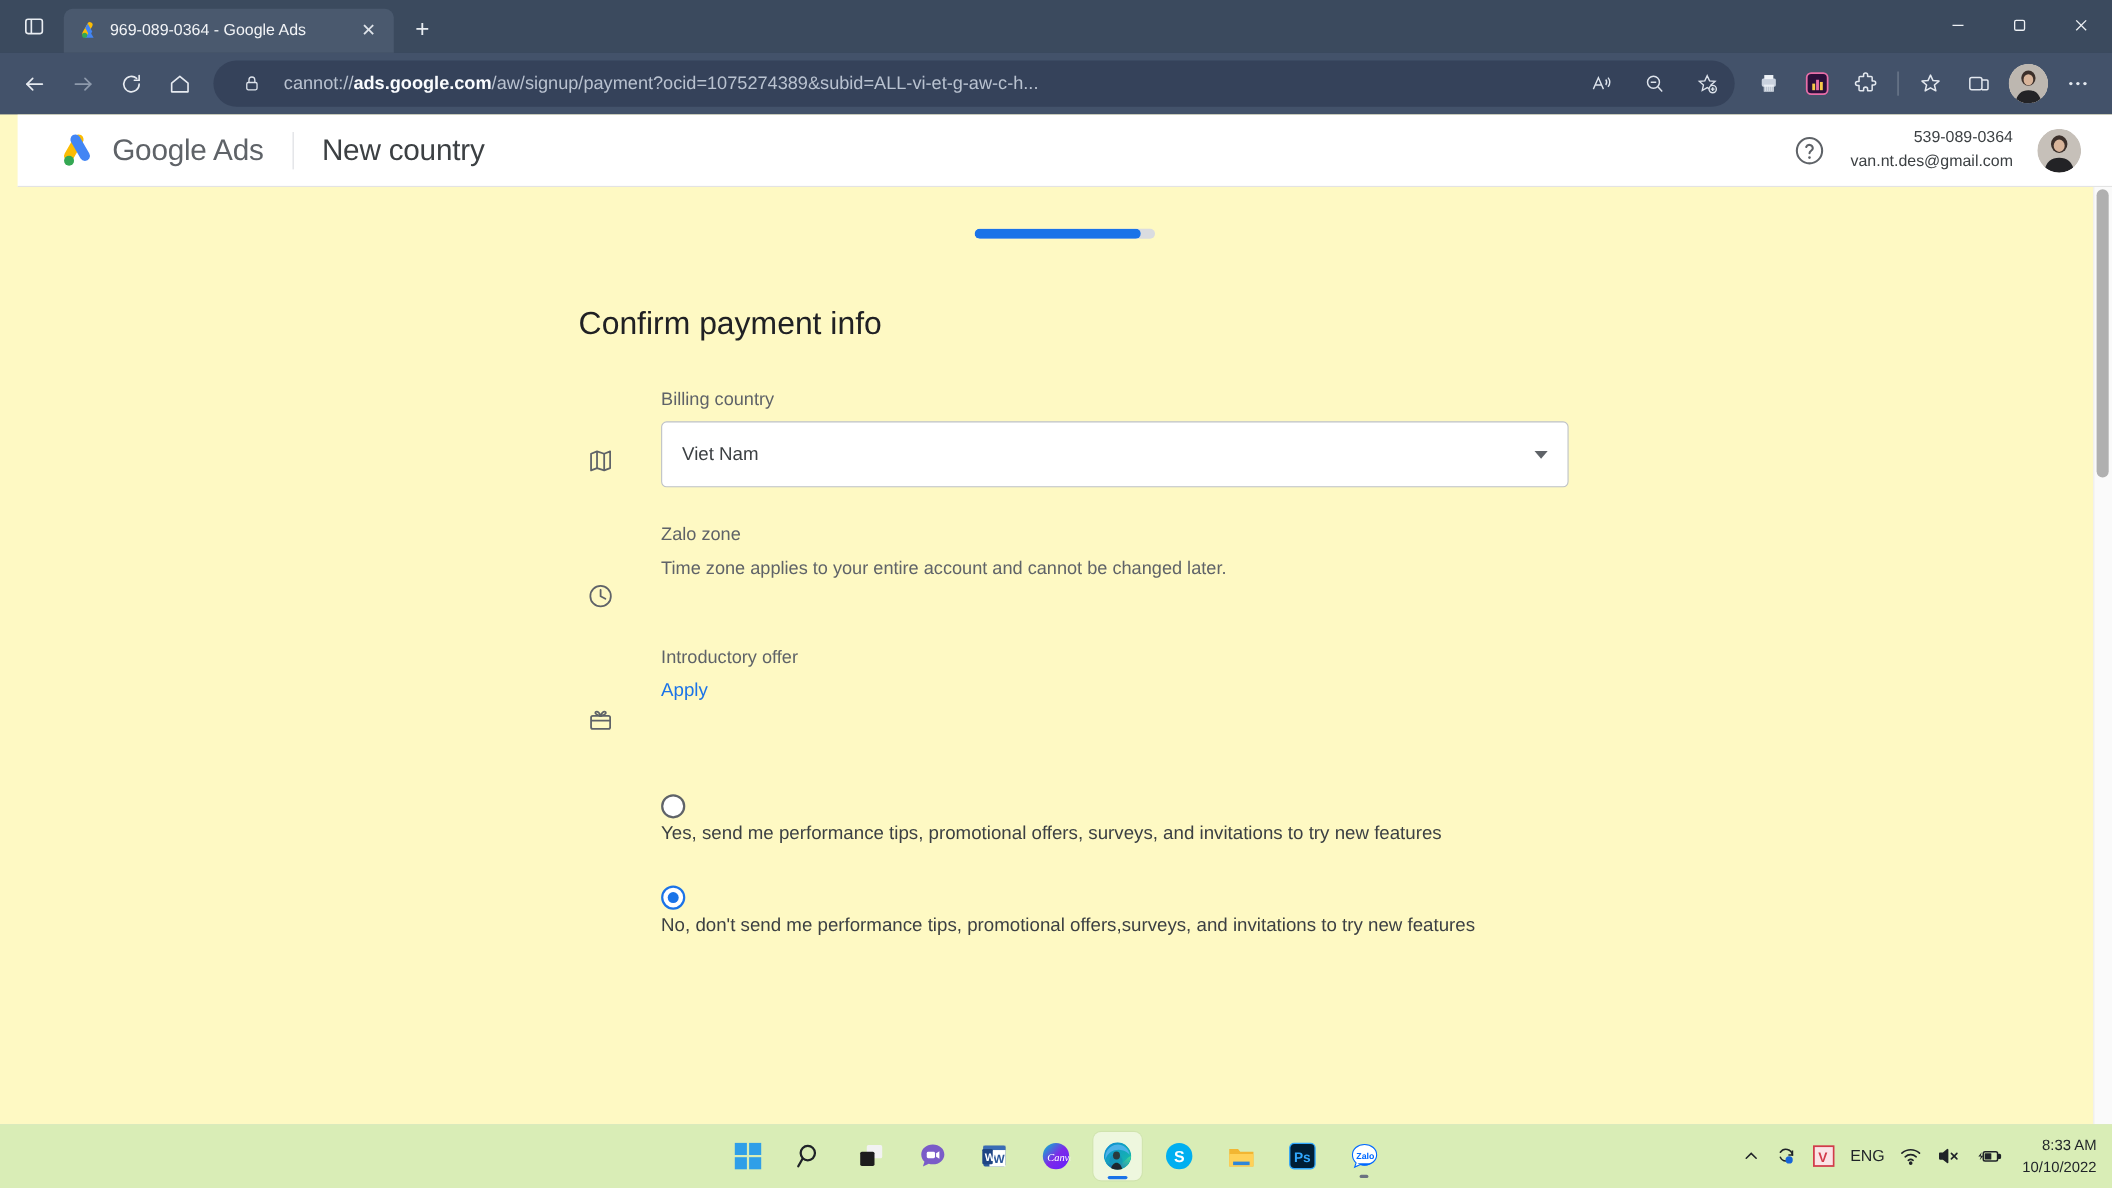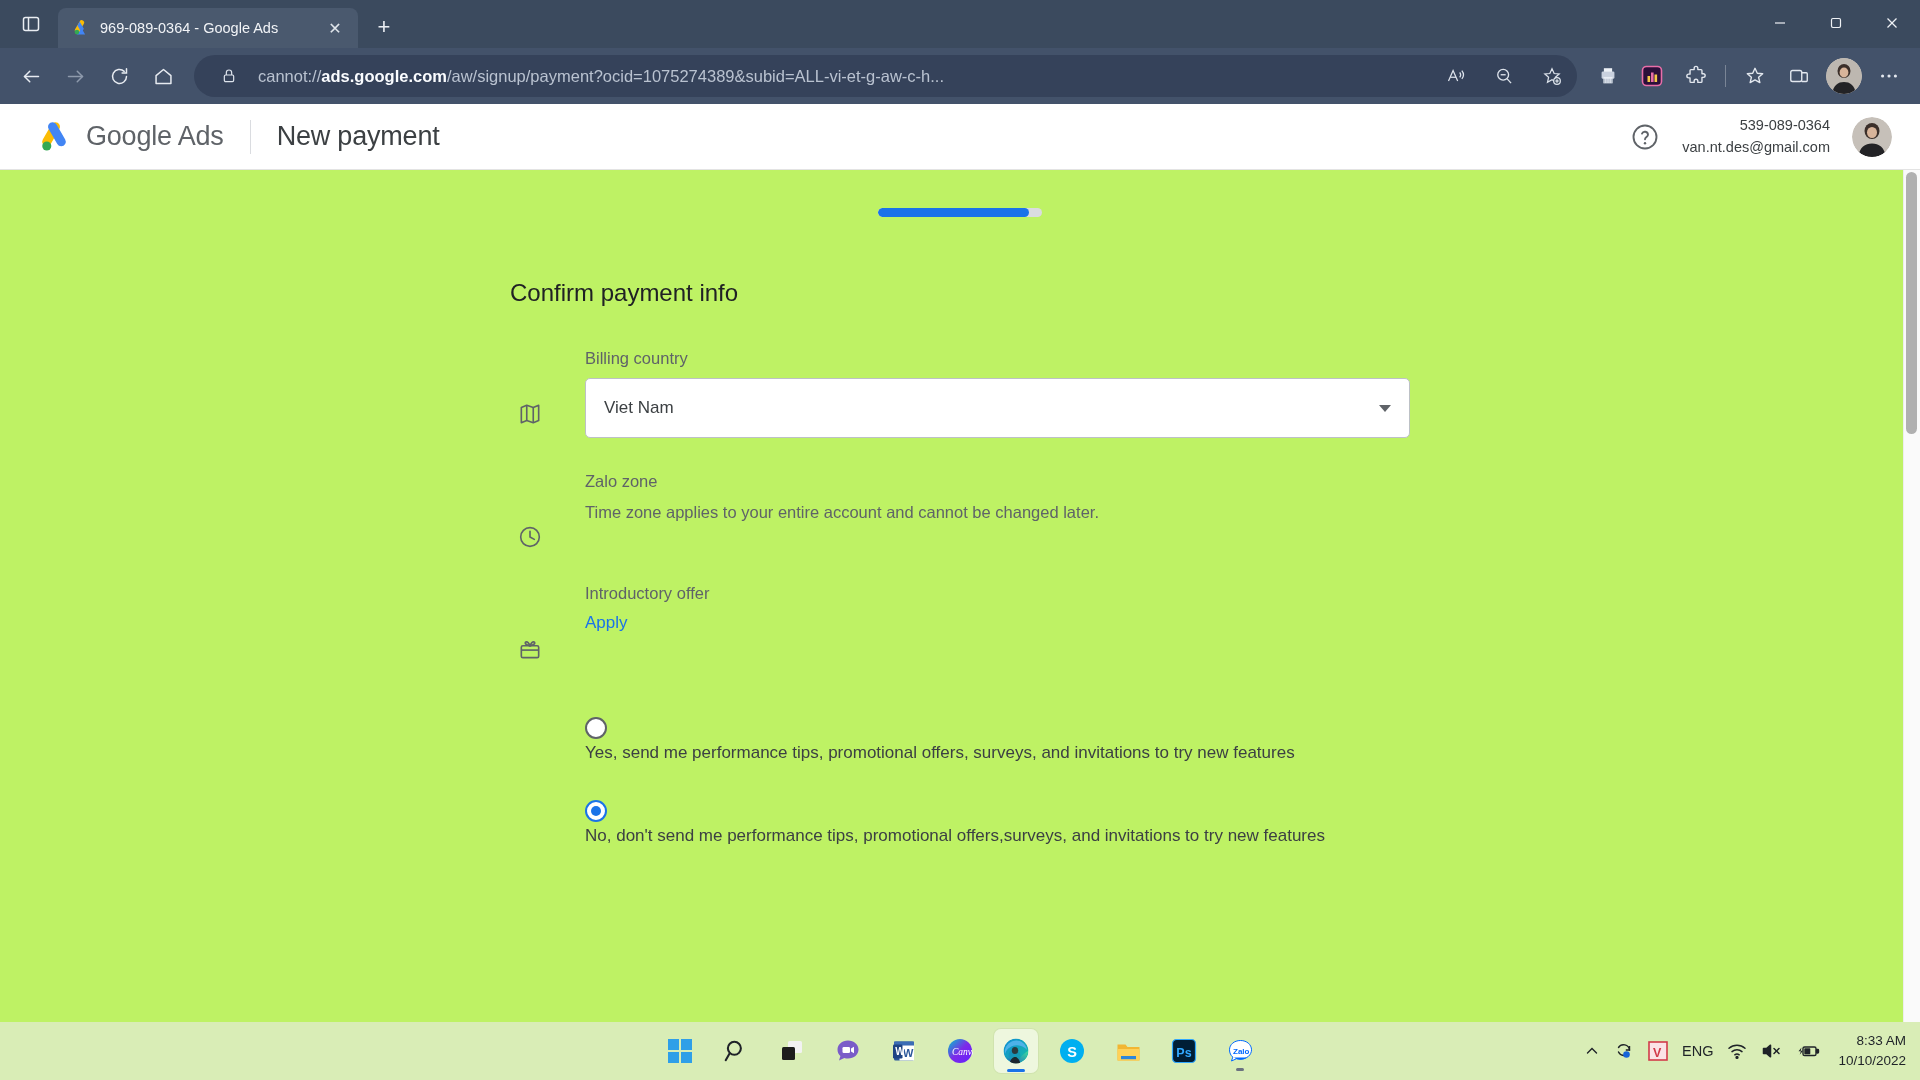--- a/index.html
+++ b/index.html
@@ -49,21 +49,21 @@
     min-width: 0;
   }
   .omni-url { flex: 1; color: #b9c2d0; font-size: 16.5px; white-space: nowrap; overflow: hidden; min-width: 0; }
   .omni-url b { color: #fafcff; font-weight: 700; }
   .omni-icon { width: 38px; height: 36px; border-radius: 50%; display: flex; align-items: center; justify-content: center; color: #dde3ec; flex: 0 0 38px; }
   .ext-icon { width: 42px; height: 42px; border-radius: 6px; display: flex; align-items: center; justify-content: center; color: #e3e8ef; flex: 0 0 42px; }
   .vsep { width: 1px; height: 22px; background: #7a8596; margin: 0 6px; }
   .avatar-btn { width: 36px; height: 36px; border-radius: 50%; overflow: hidden; flex: 0 0 36px; margin: 0 4px; }
 
   
-  .viewport { flex: 1; background: #bef264; position: relative; overflow: hidden; }
+  .viewport { flex: 1; background: #fef9c3; position: relative; overflow: hidden; padding-left: 16px; }
 
   
   .gads-header {
     height: 66px; border-bottom: 1px solid #e3e3e3; display: flex;
     align-items: center; padding: 0 28px 0 36px; background: #fff;
   }
   .gads-logo { display: flex; align-items: center; gap: 14px; }
   .gads-logo-mark { width: 36px; height: 34px; position: relative; }
   .gads-wordmark { font-size: 27px; color: #5f6368; letter-spacing: -.2px; }
   .gads-divider { width: 1px; height: 34px; background: #dadce0; margin: 0 26px; }
@@ -76,21 +76,21 @@
   .acct-avatar { width: 40px; height: 40px; border-radius: 50%; overflow: hidden; }
 
   
   .progress-wrap { display: flex; justify-content: center; padding-top: 38px; }
   .progress-track { width: 164px; height: 9px; background: #dadce0; border-radius: 5px; position: relative; overflow: hidden; }
   .progress-fill { height: 100%; background: #1a73e8; border-radius: 5px; }
 
   
   .form-area { width: 1920px; padding-left: 0; }
   .form-inner { width: 900px; margin-left: 510px; }
-  .form-title { font-size: 24px; color: #202124; margin-top: 62px; margin-bottom: 42px; font-weight: 400; }
+  .form-title { font-size: 29px; color: #202124; margin-top: 62px; margin-bottom: 42px; font-weight: 400; }
 
   .field-row { display: flex; align-items: flex-start; position: relative; }
   .field-icon { width: 40px; flex: 0 0 40px; color: #5f6368; display: flex; justify-content: center; }
   .field-body { flex: 1; padding-left: 35px; }
   .field-label { font-size: 16.5px; color: #5f6368; margin-bottom: 10px; }
   .select-box {
     width: 825px; height: 60px; border: 1px solid #bdc1c6; border-radius: 5px;
     display: flex; align-items: center; padding: 0 18px; background: #fff;
   }
   .select-value { font-size: 17px; color: #3c4043; flex: 1; }
@@ -314,21 +314,21 @@
         <span class="gads-logo-mark">
           <svg width="36" height="34" viewBox="0 0 24 24">
             <path d="M10.2 3.2 4.1 13.8a3.2 3.2 0 0 0 2.8 4.8 3.2 3.2 0 0 0 2.8-1.6l6.1-10.6a3.2 3.2 0 0 0-5.6-3.2z" fill="#FBBC04"></path>
             <path d="M13.8 3.2 19.9 13.8a3.2 3.2 0 0 1-2.8 4.8 3.2 3.2 0 0 1-2.8-1.6L8.2 6.4a3.2 3.2 0 0 1 5.6-3.2z" fill="#4285F4"></path>
             <circle cx="6.9" cy="18.4" r="3.2" fill="#34A853"></circle>
           </svg>
         </span>
         <span class="gads-wordmark"><span>Google</span> <span>Ads</span></span>
       </div>
       <div class="gads-divider"></div>
-      <div class="gads-pagetitle">New payment</div>
+      <div class="gads-pagetitle">New country</div>
 
       <div class="gads-right">
         <span class="help-icon">
           <svg width="30" height="30" viewBox="0 0 24 24" fill="none" stroke="currentColor" stroke-width="1.5">
               <circle cx="12" cy="12" r="9.2"></circle>
               <path d="M9.6 9.3a2.5 2.5 0 0 1 4.8.9c0 1.7-2.4 2-2.4 3.6" stroke-linecap="round"></path>
               <circle cx="12" cy="17" r=".95" fill="currentColor" stroke="none"></circle>
             </svg>
         </span>
         <span class="acct-info">

